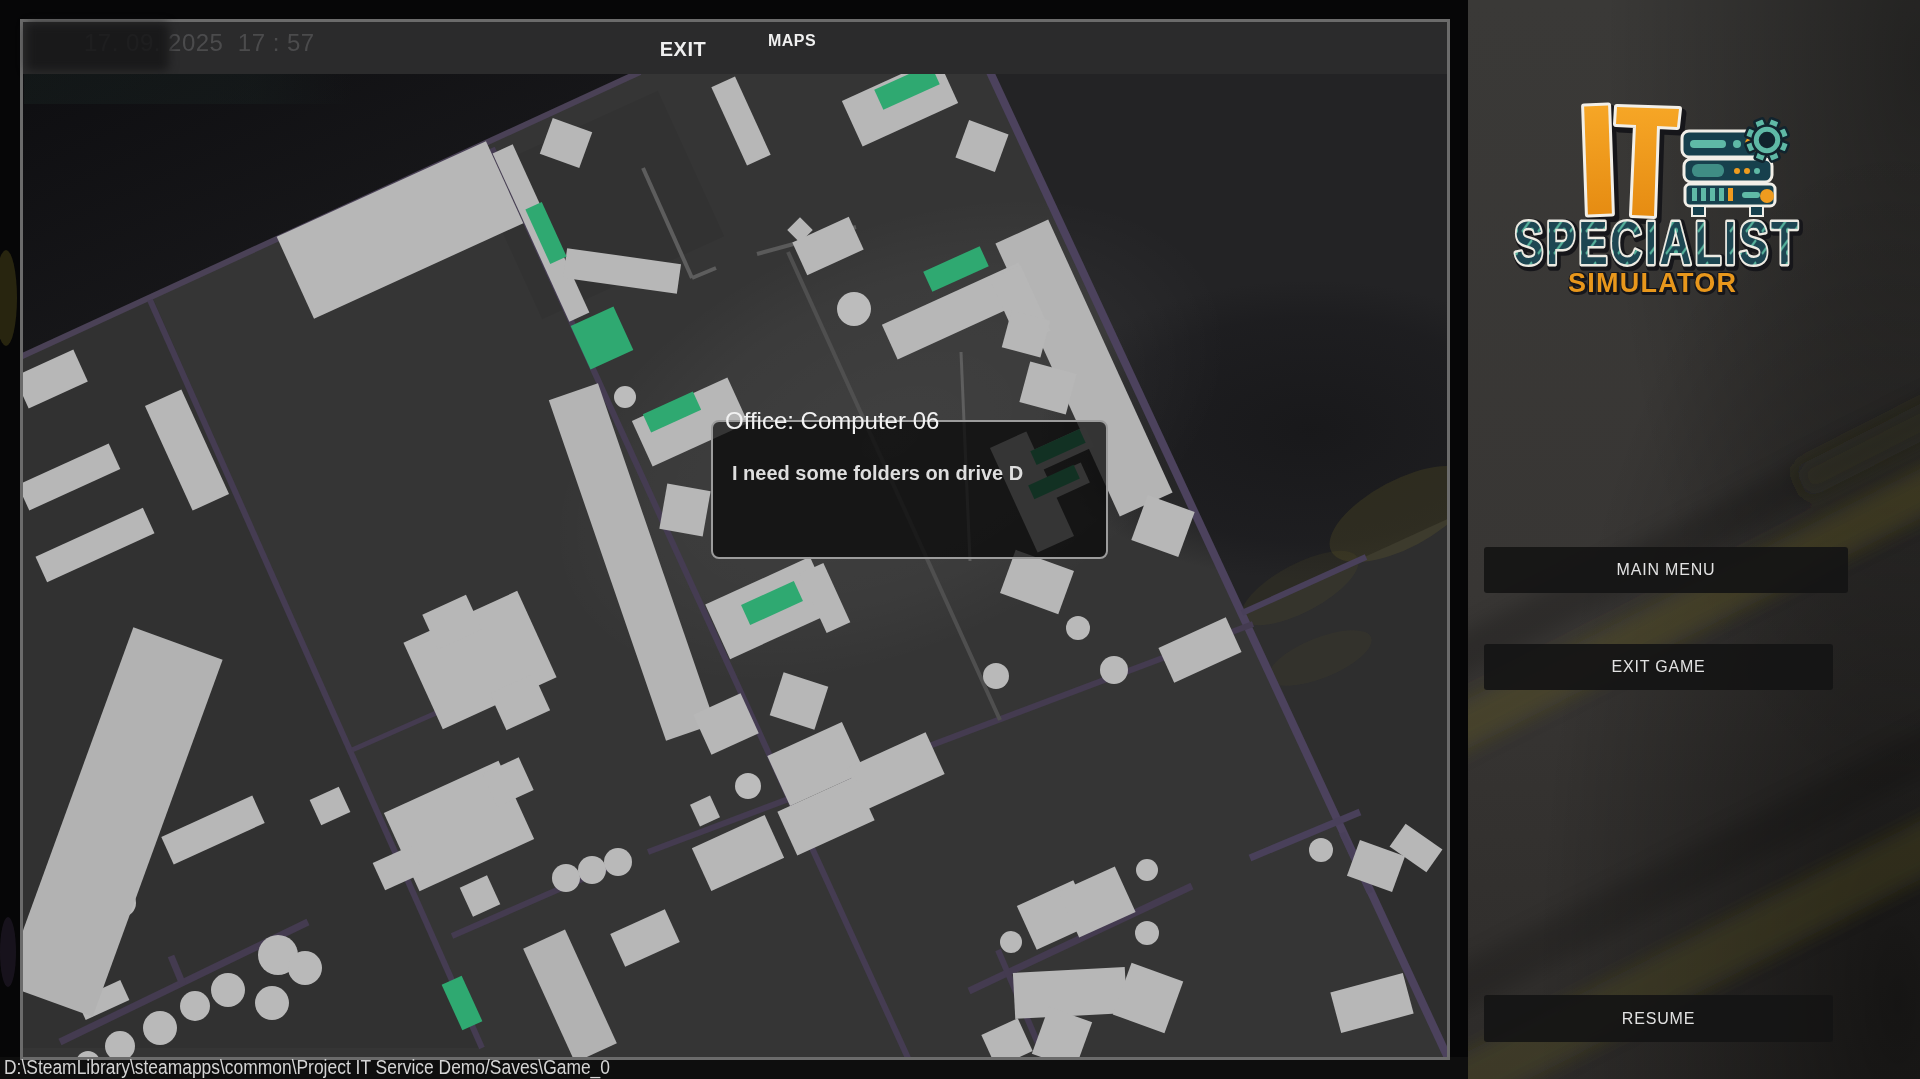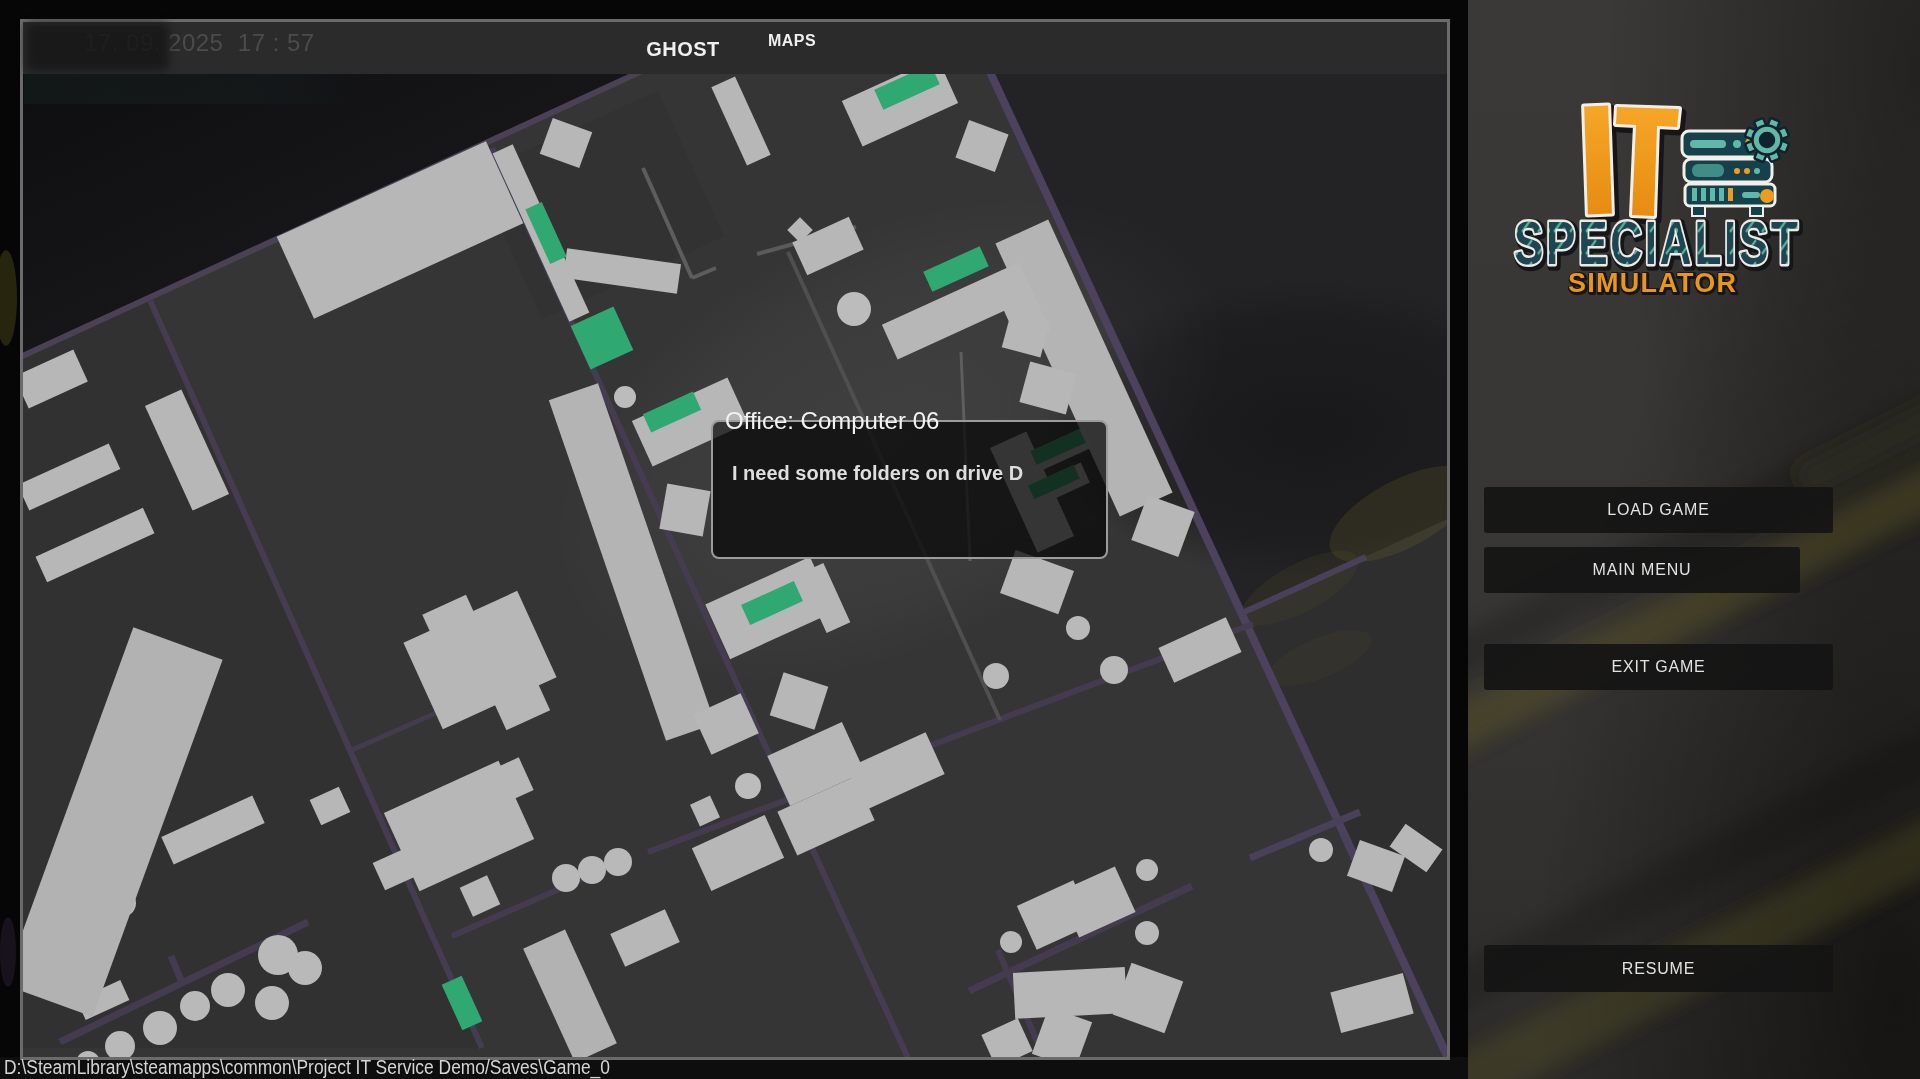--- a/index.html
+++ b/index.html
@@ -134,37 +134,36 @@
 <text x="1656" y="260" transform="scale(1,1.38) translate(0,-69)" textLength="284" stroke="#eceae2" stroke-width="3.5" stroke-linejoin="round" fill="#eceae2">SPECIALIST</text>
 <text x="1656" y="260" transform="scale(1,1.38) translate(0,-69)" textLength="284" fill="url(#pcirc)">SPECIALIST</text>
 </g>
 
 <g font-family="Liberation Sans, sans-serif" font-weight="bold" font-size="27" text-anchor="middle">
 <text x="1653" y="293" textLength="168" stroke="#16161a" stroke-width="4" stroke-linejoin="round" fill="#131313">SIMULATOR</text>
 <text x="1652" y="292" textLength="168" fill="#e8971c">SIMULATOR</text>
 </g>
 </svg>
 
-<div class="abs" style="left:1484px;top:487px;width:349px;height:46px;background:rgba(20,20,20,0.93);border-radius:3px;display:flex;align-items:center;justify-content:center;color:#e2e2e2;font-size:16px;letter-spacing:0.8px;">LOAD GAME</div>
-
-<div class="abs" style="left:1484px;top:547px;width:316px;height:46px;background:rgba(20,20,20,0.93);border-radius:3px;display:flex;align-items:center;justify-content:center;color:#e2e2e2;font-size:16px;letter-spacing:0.8px;">MAIN MENU</div>
+
+<div class="abs" style="left:1484px;top:547px;width:364px;height:46px;background:rgba(20,20,20,0.93);border-radius:3px;display:flex;align-items:center;justify-content:center;color:#e2e2e2;font-size:16px;letter-spacing:0.8px;">MAIN MENU</div>
 
 <div class="abs" style="left:1484px;top:607px;width:349px;height:46px;background:rgba(20,20,20,0.93);border-radius:3px;display:flex;align-items:center;justify-content:center;color:#e2e2e2;font-size:16px;letter-spacing:0.8px;margin-top:37px;">EXIT GAME</div>
 
-<div class="abs" style="left:1484px;top:945px;width:349px;height:47px;background:rgba(20,20,20,0.93);border-radius:3px;display:flex;align-items:center;justify-content:center;color:#e2e2e2;font-size:16px;letter-spacing:0.8px;">RESUME</div>
+<div class="abs" style="left:1484px;top:995px;width:349px;height:47px;background:rgba(20,20,20,0.93);border-radius:3px;display:flex;align-items:center;justify-content:center;color:#e2e2e2;font-size:16px;letter-spacing:0.8px;">RESUME</div>
 
 <div class="abs" style="left:20px;top:19px;width:1430px;height:1041px;border:3px solid #6b6b6b;background:#2b2b2b;"></div>
 
 <div class="abs" style="left:23px;top:22px;width:1424px;height:52px;background:#2b2b2c;"></div>
 
 <div class="abs" style="left:84px;top:29px;color:rgba(150,150,152,0.30);font-size:24px;letter-spacing:0.5px;">17. 09. 2025&nbsp;&nbsp;17 : 57</div>
 
 <div class="abs" style="left:26px;top:23px;width:143px;height:48px;background:rgba(22,22,24,0.85);filter:blur(5px);border-radius:6px;"></div>
 
-<div class="abs" style="left:623px;top:38px;width:120px;text-align:center;color:#f0f0f0;font-size:20px;font-weight:bold;letter-spacing:0.5px;">GHOST</div>
+<div class="abs" style="left:623px;top:38px;width:120px;text-align:center;color:#f0f0f0;font-size:20px;font-weight:bold;letter-spacing:0.5px;">EXIT</div>
 
 <div class="abs" style="left:732px;top:32px;width:120px;text-align:center;color:#f0f0f0;font-size:16px;font-weight:bold;letter-spacing:0.5px;">MAPS</div>
 
 <svg class="abs" width="1424" height="983" viewBox="23 74 1424 983" style="left:23px;top:74px" preserveAspectRatio="none">
 
 <polygon points="18,358 640,73 18,73" fill="url(#gtl)"></polygon>
 
 <rect x="24" y="74" width="330" height="30" fill="url(#gteal)"></rect>
 
 <polygon points="18,358 640,73 990,73 1449,1060 18,1060" fill="#353535"></polygon>

